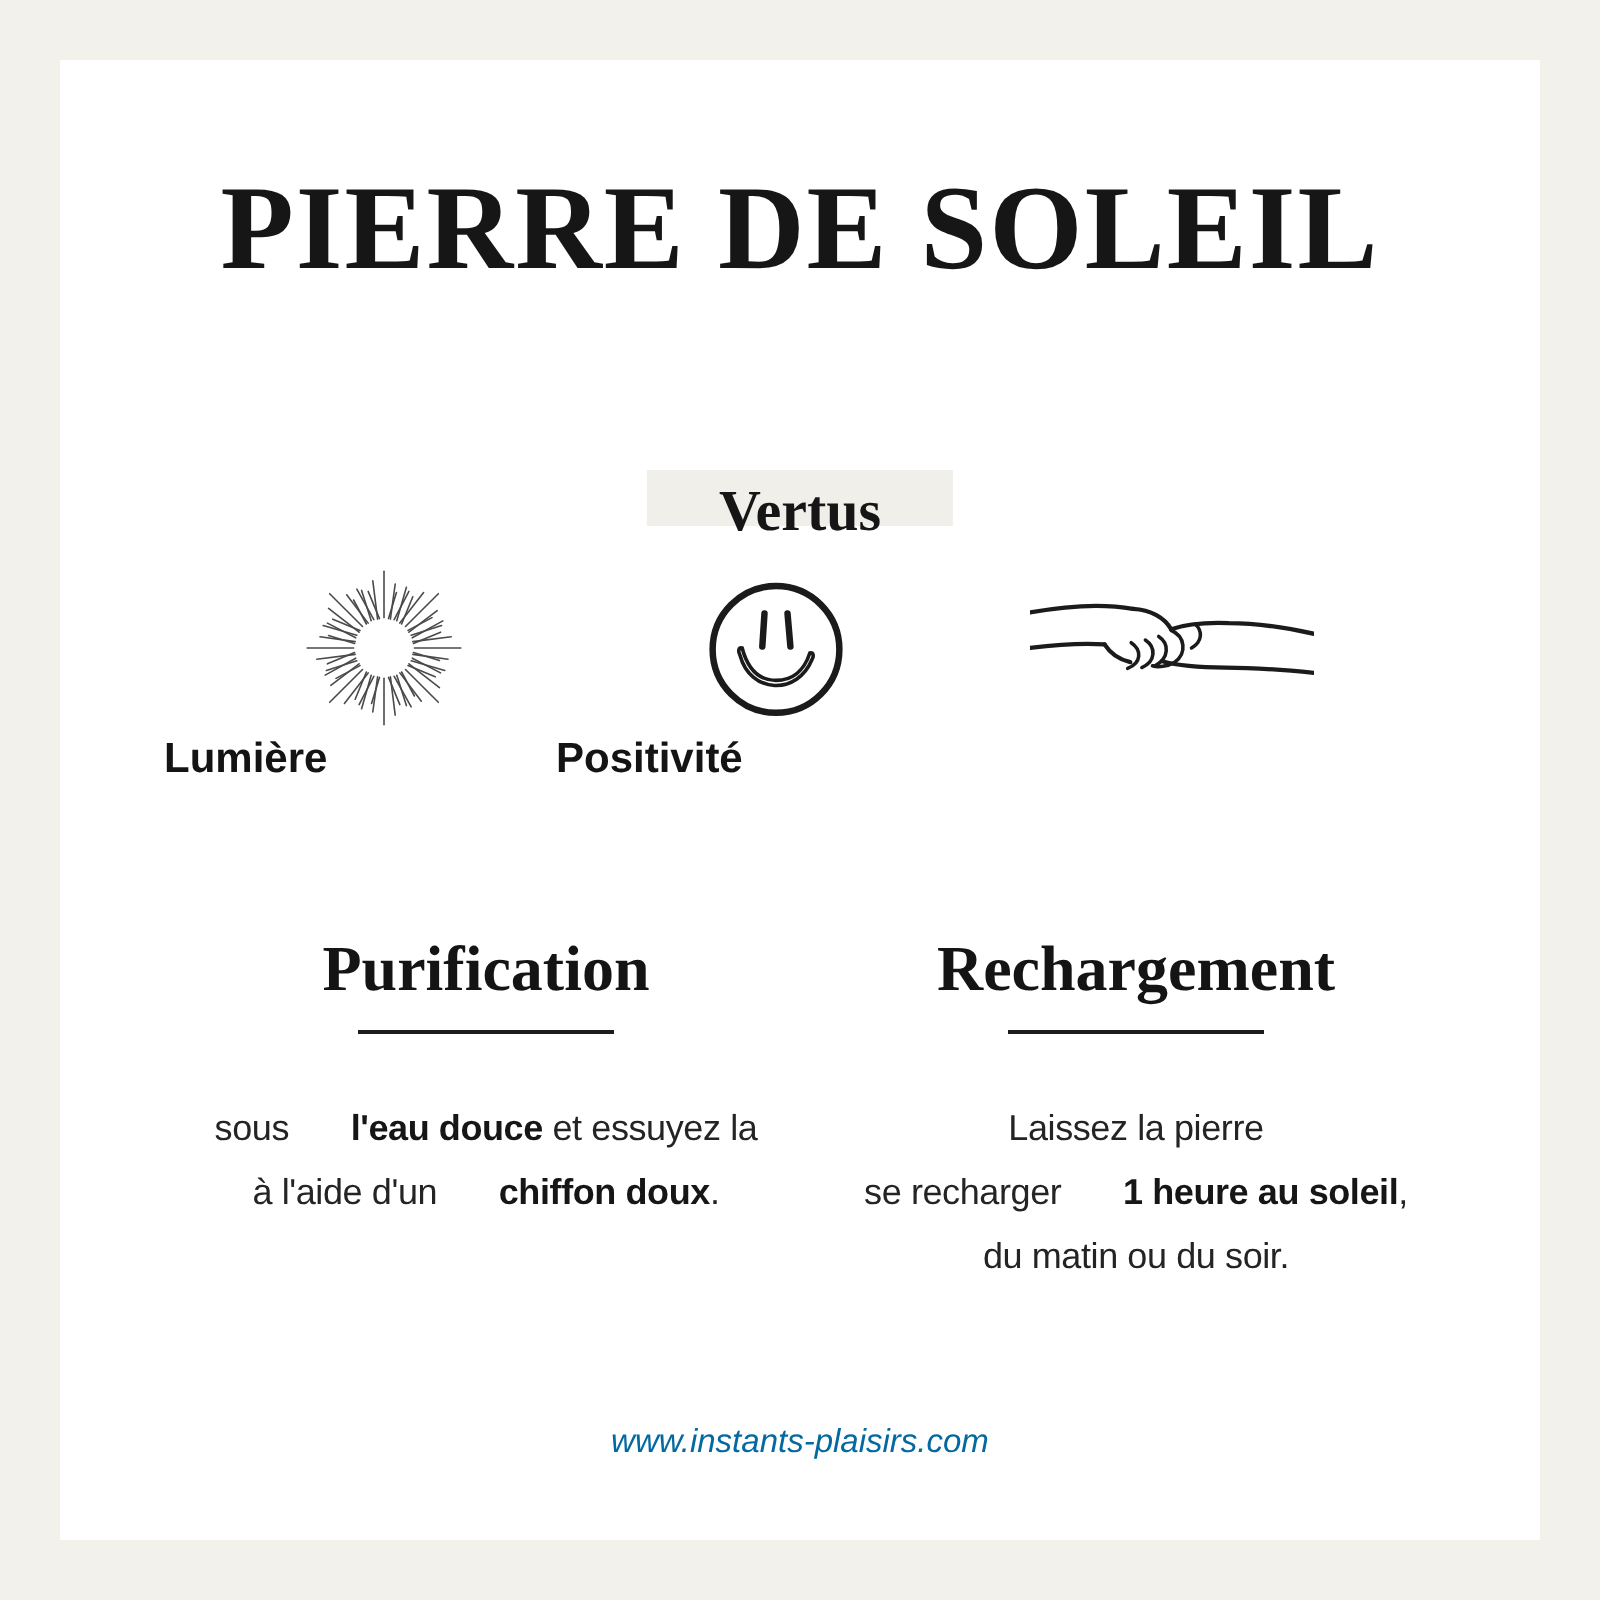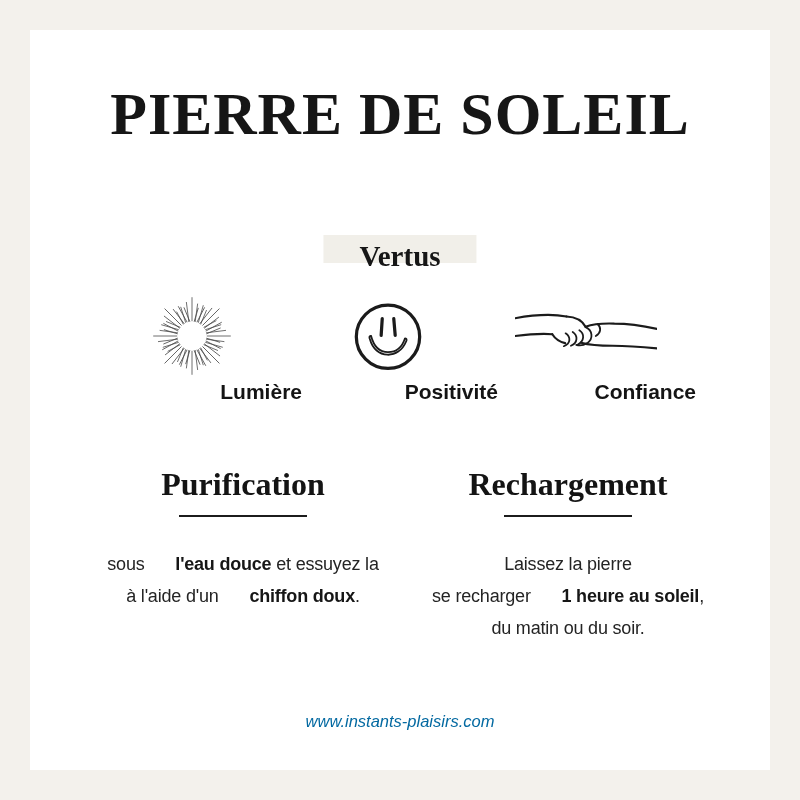--- a/index.html
+++ b/index.html
@@ -29,21 +29,21 @@
     height:28px;line-height:42px;
     padding:0 36px;
     font-family:"Liberation Serif", serif;
     font-weight:bold;
     font-size:29px;
     color:#161616;
     white-space:nowrap;
     margin-top:32px;
   }
   .virtue{
-    position:absolute;top:264px;width:220px;text-align:right;
+    position:absolute;top:252px;width:220px;text-align:left;
   }
   .virtue .icon-box{
     height:84px;display:flex;align-items:center;justify-content:center;
   }
   .virtue .vlabel{
     margin-top:2px;
     font-size:21px;font-weight:bold;
     color:#141414;
   }
   #v0{left:52px;}
@@ -140,21 +140,20 @@
         <path d="M79.5 20 C87.5 23.5 88.5 33 81.5 38 C77.5 40.5 72 41 69 40" stroke-width="2"></path>
         <path d="M72.5 23.5 C78.5 27.5 78.5 35.5 70.5 40" stroke-width="2"></path>
         <path d="M65 25.5 C71 29.5 71 37.5 63 41" stroke-width="2"></path>
         <path d="M57 27 C63 31 63 38.5 55 41.5" stroke-width="2"></path>
         <path d="M42 28 C45.5 33.5 50 36.5 56.5 38"></path>
         <path d="M160 22 C142 18 126 16 112 16 C98 15.5 86.5 17 79.5 19.5"></path>
         <path d="M160 44 C140 42 124 41 110 41 C96 41 85 40.5 74.5 37.5"></path>
         <path d="M93 16.5 C97.5 20.5 97 26.5 91 30" stroke-width="2"></path>
       </svg>
     </div>
-    <div class="vlabel">Confiance</div>
   </div>
 
   <section class="col" id="col0">
     <h2>Purification</h2>
     <div class="rule"></div>
     <div class="para">
         <div><span>sous </span><b>l'eau douce</b><span> et essuyez la</span></div>
         <div><span>à l'aide d'un </span><b>chiffon doux</b><span>.</span></div>
       </div>
   </section>

